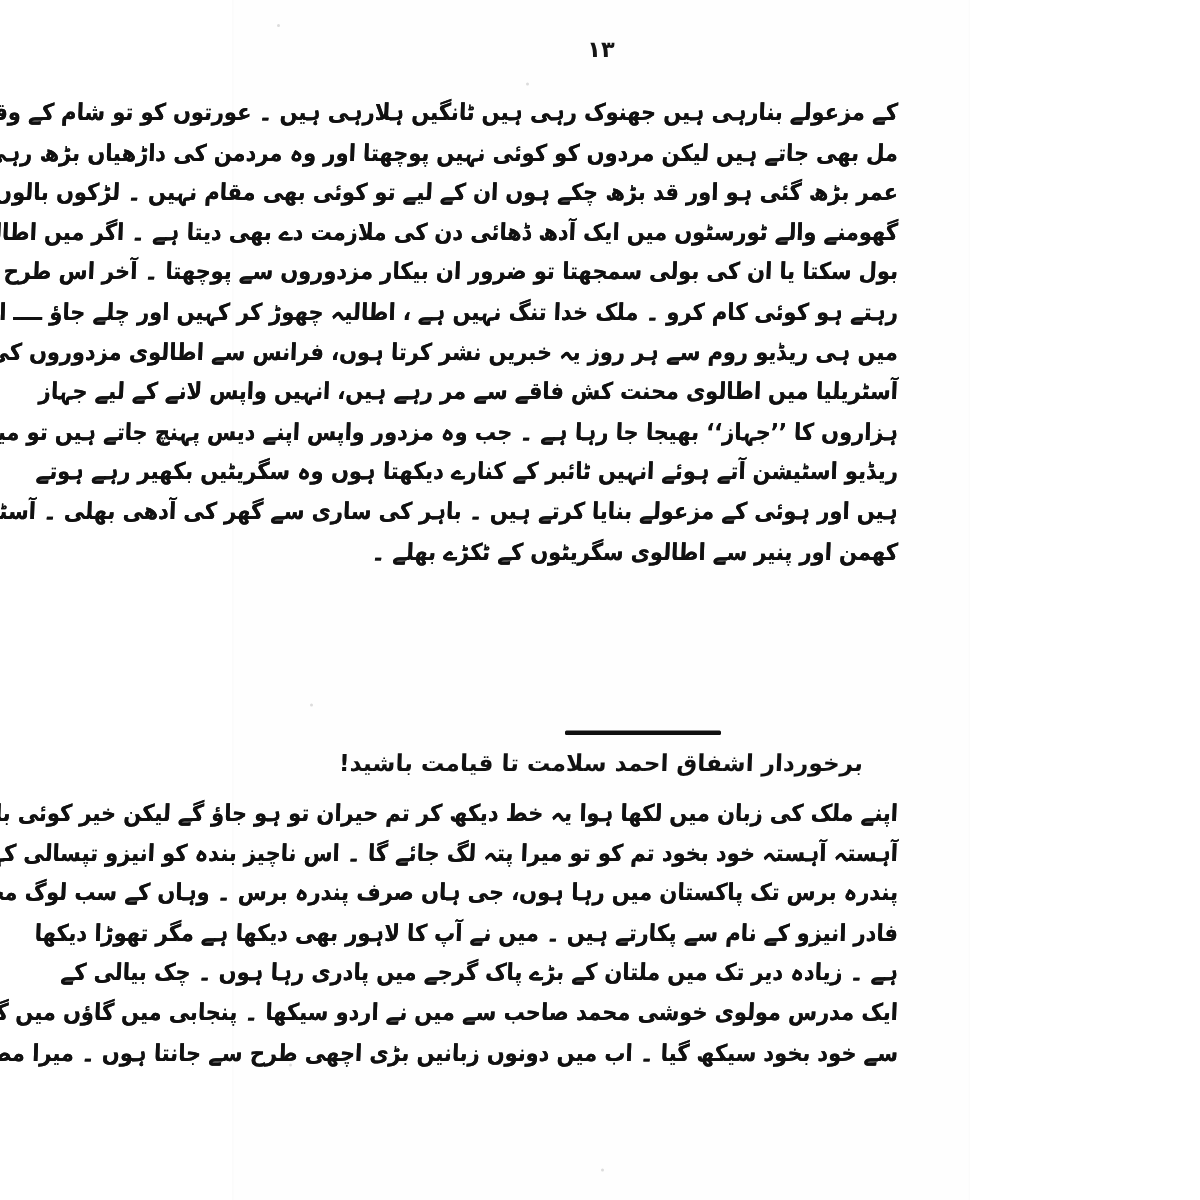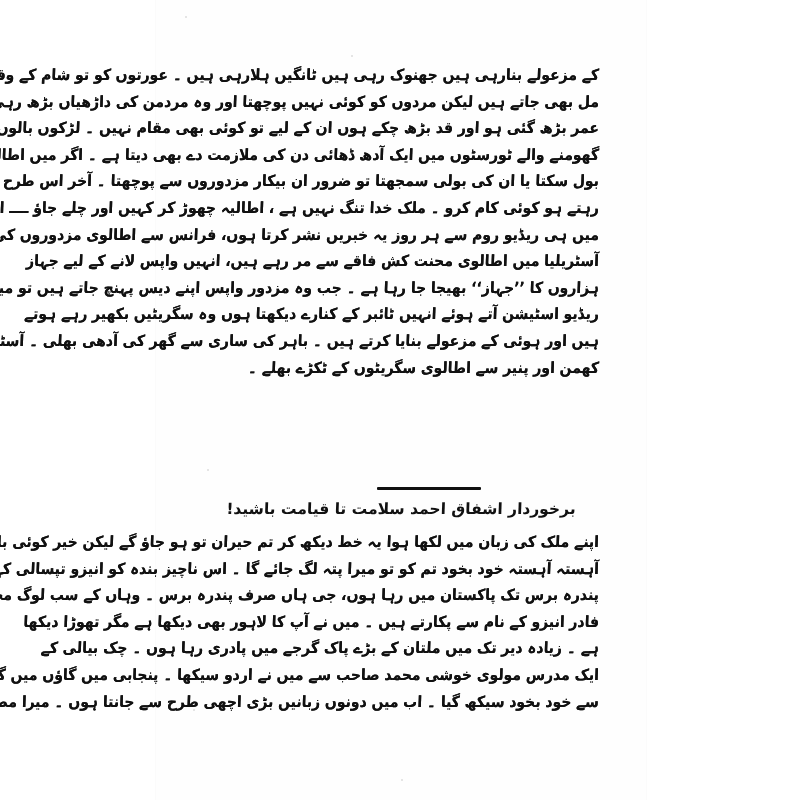--- a/index.html
+++ b/index.html
@@ -135,20 +135,21 @@
 </style>
 </head>
 <body>
 
 <div class="scan-canvas">
 
   <div class="page-sheet"></div>
 
   <div class="page-body">
 
+    <div class="folio">۱۳</div>
 
     <div class="text-block block-one">
       <div class="scan-line"><span>کے مزعولے بنارہی ہیں جھنوک رہی ہیں ٹانگیں ہلارہی ہیں ۔ عورتوں کو تو شام کے وقت کچھ دیر سے</span></div>
       <div class="scan-line"><span>مل بھی جاتے ہیں لیکن مردوں کو کوئی نہیں پوچھتا اور وہ مردمن کی داڑھیاں بڑھ رہی ہوں،</span></div>
       <div class="scan-line"><span>عمر بڑھ گئی ہو اور قد بڑھ چکے ہوں ان کے لیے تو کوئی بھی مقام نہیں ۔ لڑکوں بالوں کو ہزاروں لکھوں</span></div>
       <div class="scan-line"><span>گھومنے والے ٹورسٹوں میں ایک آدھ ڈھائی دن کی ملازمت دے بھی دیتا ہے ۔ اگر میں اطالوی</span></div>
       <div class="scan-line"><span>بول سکتا یا ان کی بولی سمجھتا تو ضرور ان بیکار مزدوروں سے پوچھتا ۔ آخر اس طرح بیکار کیوں پڑے</span></div>
       <div class="scan-line"><span>رہتے ہو کوئی کام کرو ۔ ملک خدا تنگ نہیں ہے ، اطالیہ چھوڑ کر کہیں اور چلے جاؤ ــــ اور</span></div>
       <div class="scan-line"><span>میں ہی ریڈیو روم سے ہر روز یہ خبریں نشر کرتا ہوں، فرانس سے اطالوی مزدوروں کی واپسی</span></div>
       <div class="scan-line"><span>آسٹریلیا میں اطالوی محنت کش فاقے سے مر رہے ہیں، انہیں واپس لانے کے لیے جہاز</span></div>

